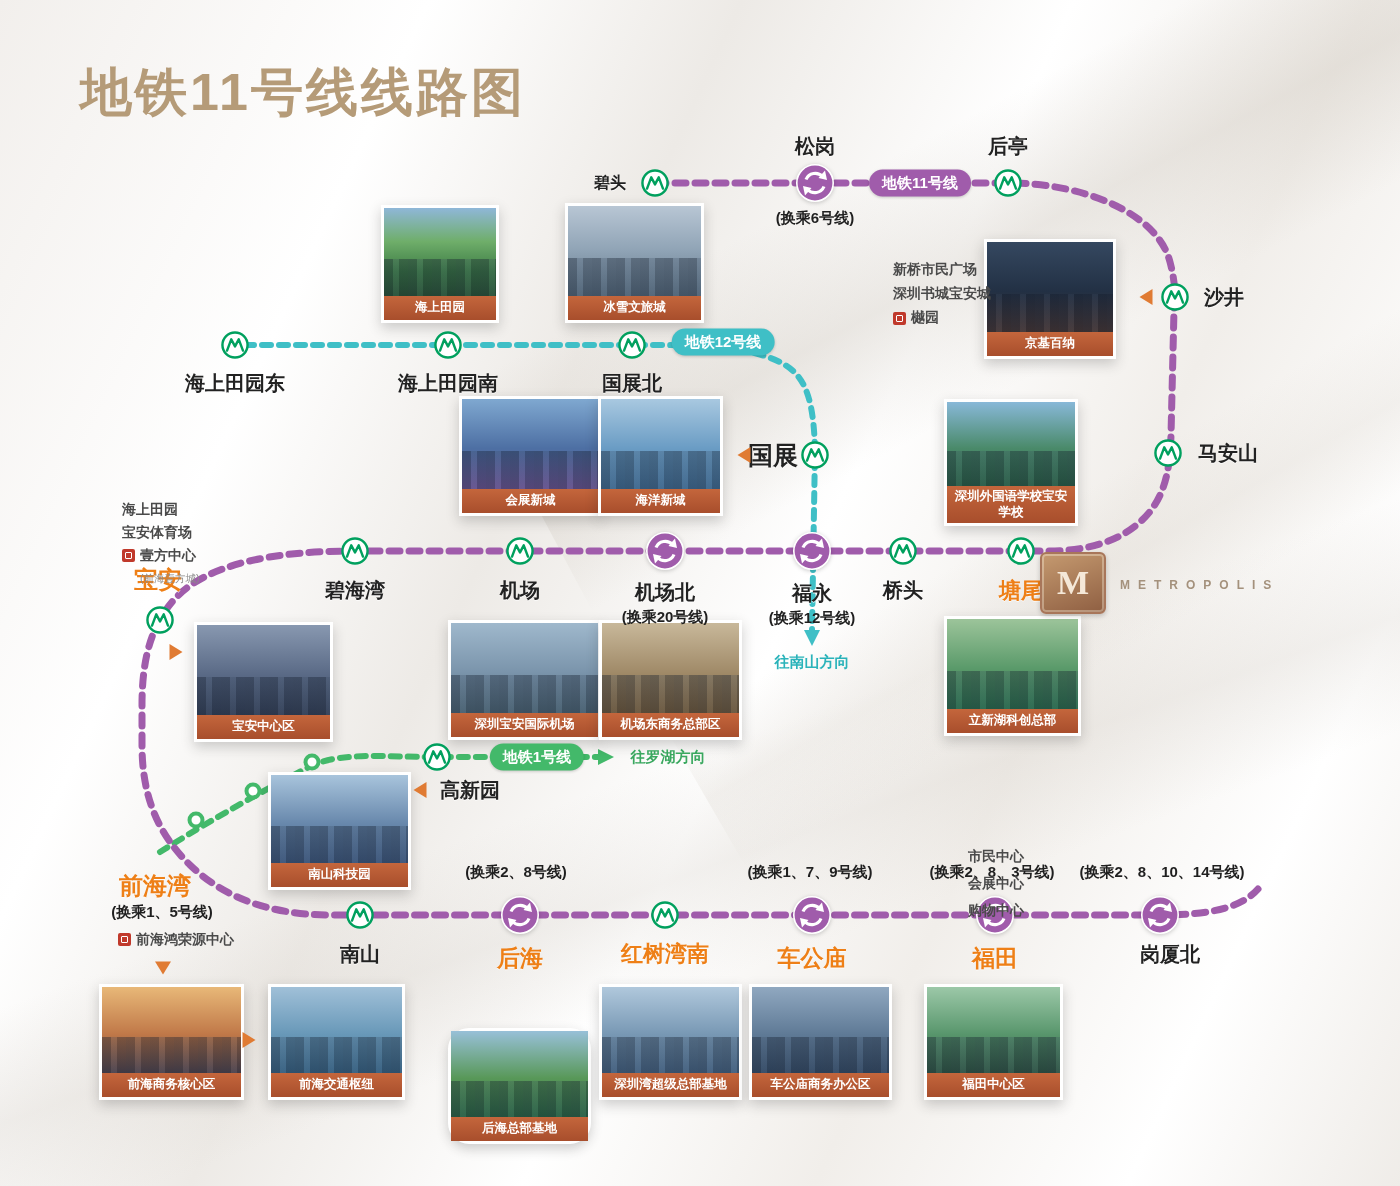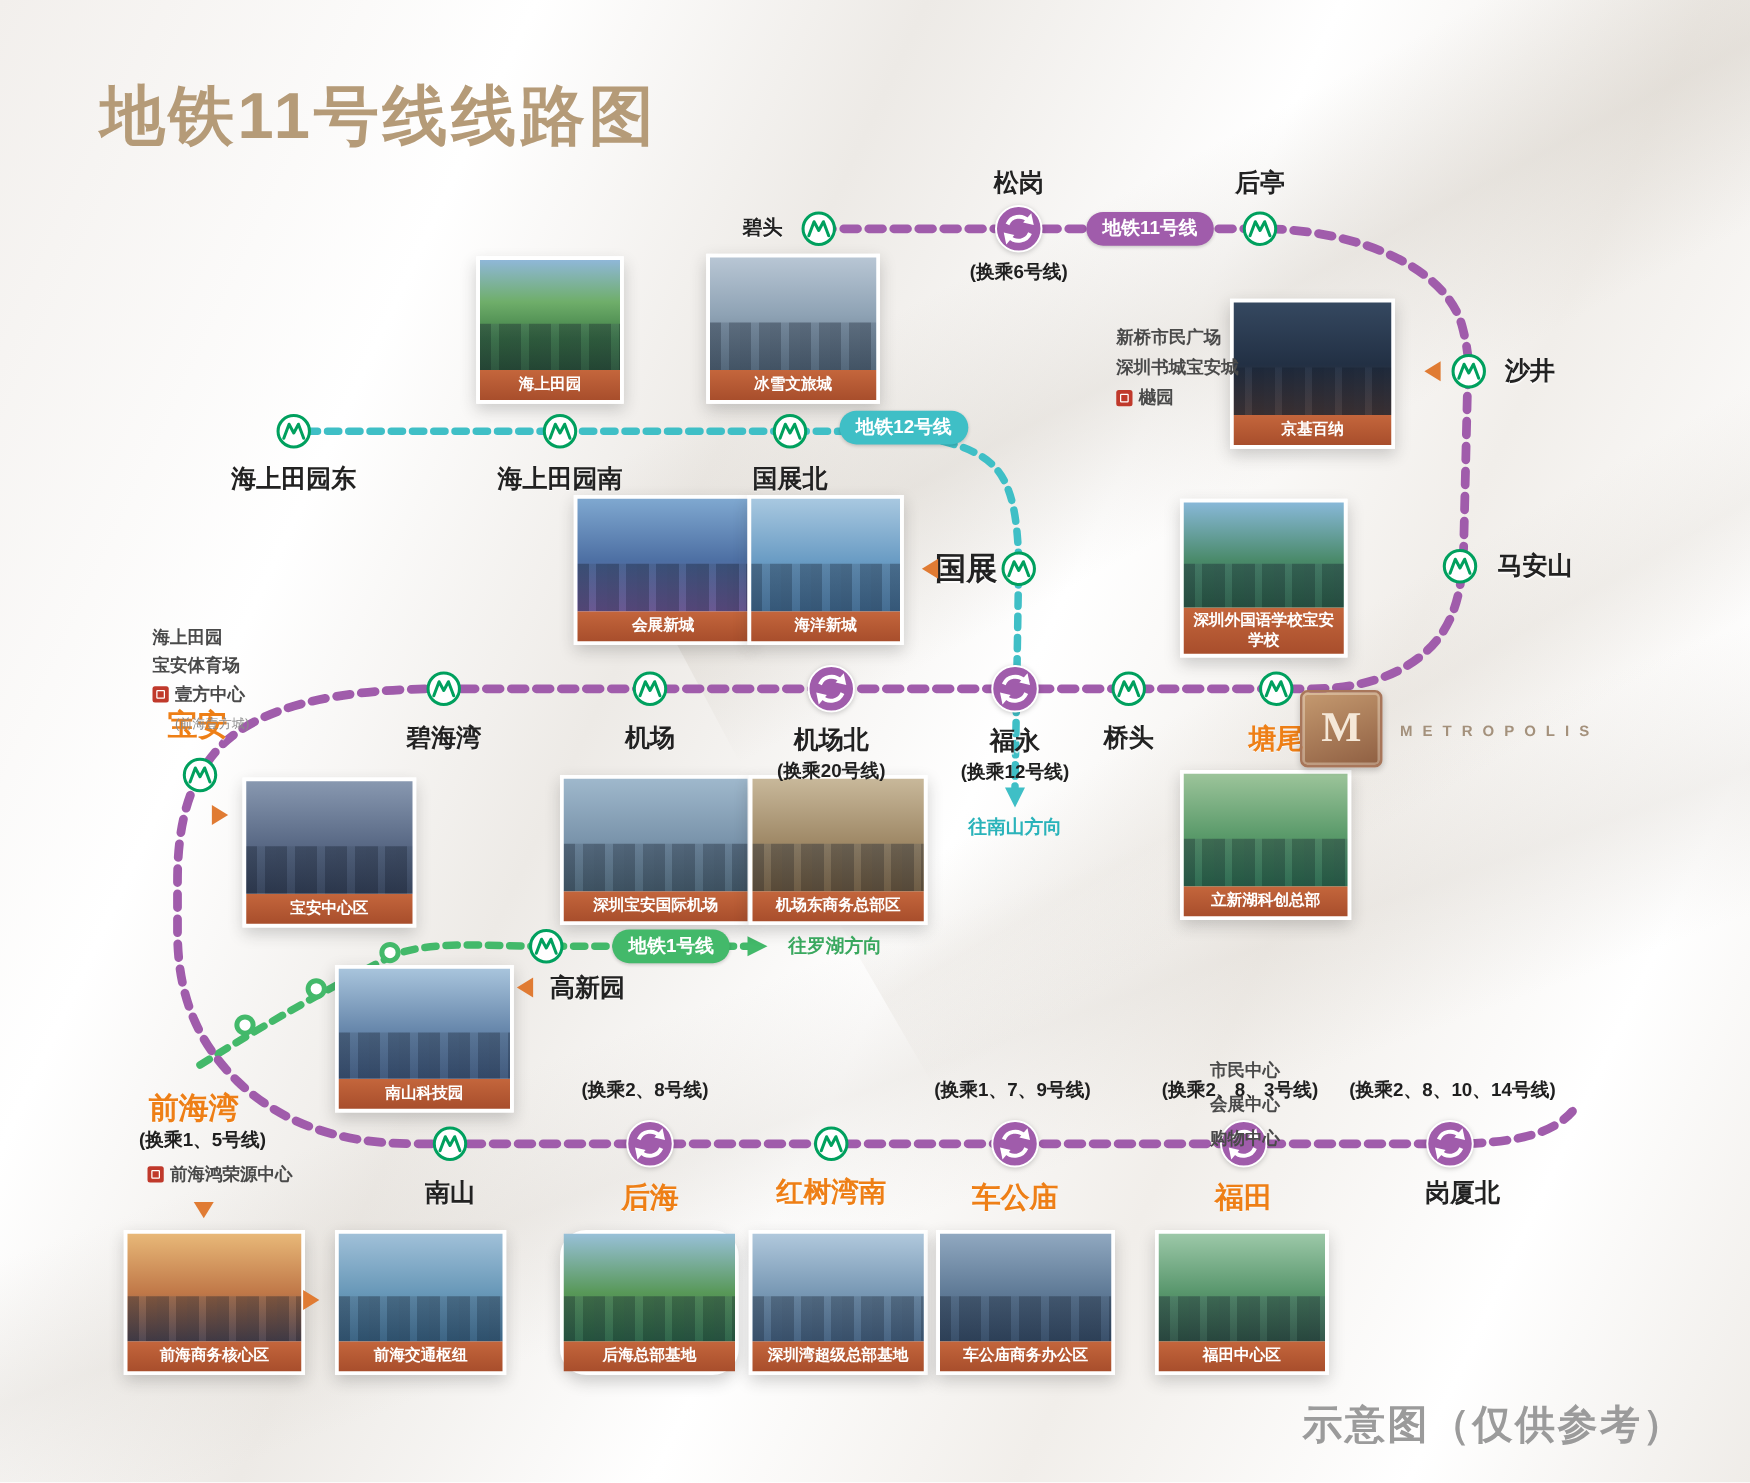--- a/index.html
+++ b/index.html
@@ -142,21 +142,21 @@
         <div class="ph-cap">南山科技园</div>
       </div>
       <div class="abs photo" style="left: 99px; top: 984px; width: 139px;">
         <div class="ph-img t-sunset" style="height: 86px;"></div>
         <div class="ph-cap">前海商务核心区</div>
       </div>
       <div class="abs photo" style="left: 268px; top: 984px; width: 131px;">
         <div class="ph-img t-harbor" style="height: 86px;"></div>
         <div class="ph-cap">前海交通枢纽</div>
       </div>
-      <div class="abs photo" style="left: 448px; top: 984px; width: 137px; border-radius: 21px;">
+      <div class="abs photo" style="left: 448px; top: 1028px; width: 137px; border-radius: 21px;">
         <div class="ph-img t-baypark" style="height: 86px;"></div>
         <div class="ph-cap">后海总部基地</div>
       </div>
       <div class="abs photo" style="left: 599px; top: 984px; width: 137px;">
         <div class="ph-img t-renderB" style="height: 86px;"></div>
         <div class="ph-cap">深圳湾超级总部基地</div>
       </div>
       <div class="abs photo" style="left: 749px; top: 984px; width: 137px;">
         <div class="ph-img t-cbd" style="height: 86px;"></div>
         <div class="ph-cap">车公庙商务办公区</div>
@@ -426,14 +426,13 @@
 
   <div id="logo">
     <div class="emblem">
         <span>M</span>
       </div>
     <div>
       <div class="lsub">METROPOLIS</div>
     </div>
   </div>
 
-  <div id="footer-note">示意图（仅供参考）</div>
 </div>
 
 </body></html>

